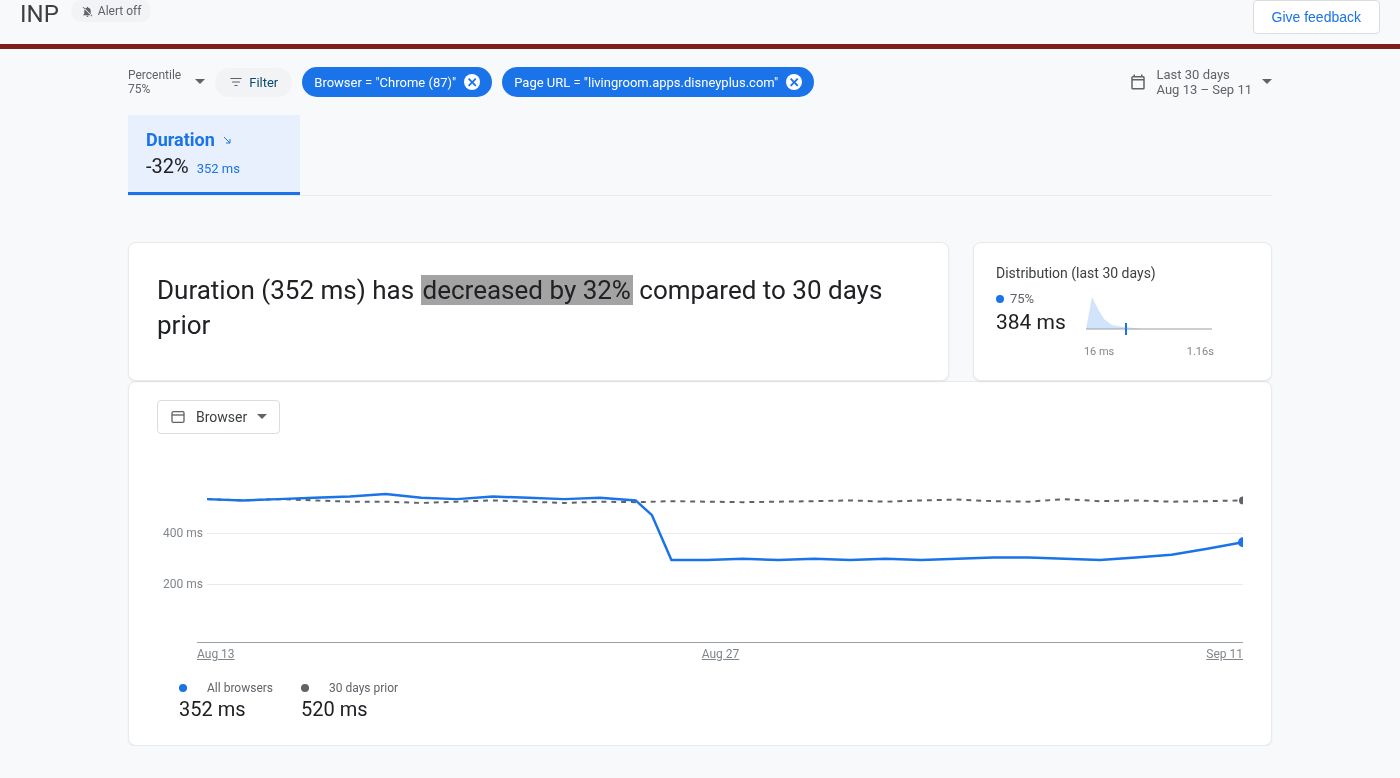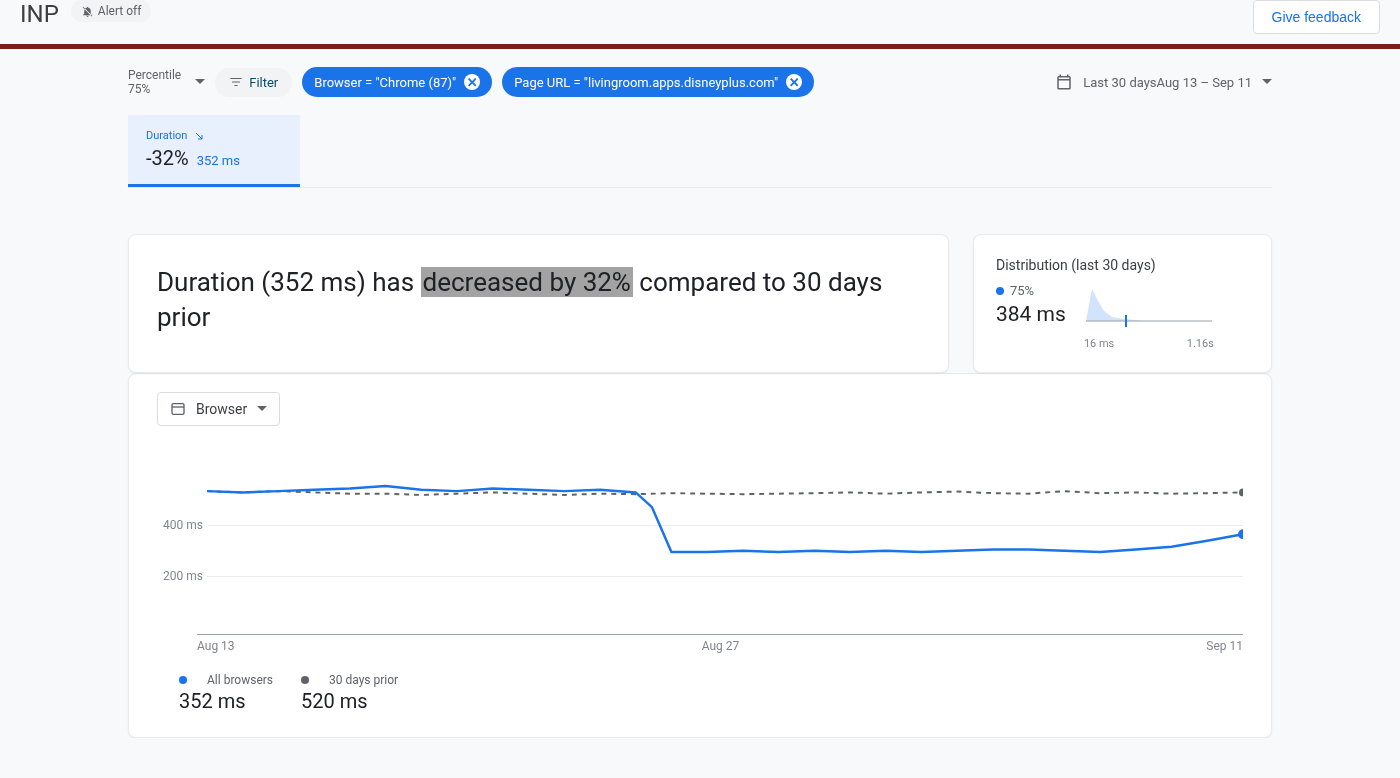--- a/index.html
+++ b/index.html
@@ -9,25 +9,25 @@
 .alert-chip { display: inline-flex; align-items: center; gap: 4px; background: #f1f3f4; border-radius: 12px; padding: 4px 10px; font-size: 12px; color: #5f6368; }
 .feedback-btn { margin-left: auto; padding: 8px 18px; border: 1px solid #dadce0; border-radius: 4px; background: #fff; color: #1a73e8; font-size: 14px; cursor: pointer; }
 .content { padding: 0 128px; }
 .filter-row { display: flex; align-items: center; padding: 18px 0; gap: 10px; }
 .percentile-sel { display: flex; flex-direction: column; font-size: 12px; color: #5f6368; position: relative; padding-right: 24px; }
 .percentile-sel .caret { position: absolute; right: 0; top: 50%; transform: translateY(-50%); }
 .filter-btn { display: inline-flex; align-items: center; gap: 6px; background: #f1f3f4; border-radius: 16px; padding: 7px 14px; font-size: 13px; color: #0c4a6e; cursor: pointer; }
 .filter-chip { display: inline-flex; align-items: center; gap: 8px; background: #1a73e8; color: #fff; border-radius: 16px; padding: 7px 12px; font-size: 13px; }
 .chip-close { width: 16px; height: 16px; border-radius: 50%; background: #fff; color: #1a73e8; display: inline-flex; align-items: center; justify-content: center; font-size: 13px; font-weight: bold; cursor: pointer; }
 .date-picker { margin-left: auto; display: flex; align-items: center; gap: 10px; font-size: 13px; color: #5f6368; cursor: pointer; }
-.date-picker .lines { display: flex; flex-direction: row; }
+.date-picker .lines { display: flex; flex-direction: column; }
 .date-picker .caret { color: #5f6368; }
 
 .tabcard { display: inline-block; background: #e8f0fe; padding: 14px 60px 14px 18px; border-bottom: 3px solid #1a73e8; }
-.tabcard .label { color: #1a73e8; font-size: 11px; display: flex; align-items: center; gap: 6px; }
+.tabcard .label { color: #1a73e8; font-size: 18px; display: flex; align-items: center; gap: 6px; font-weight: bold; }
 .tabcard .metric-row { display: flex; align-items: baseline; gap: 8px; margin-top: 4px; }
 .tabcard .delta { font-size: 20px; color: #202124; font-weight: 400; }
 .tabcard .ms { font-size: 13px; color: #1a73e8; }
 .tab-rail { height: 1px; background: #e8eaed; }
 
 .panel-row { display: flex; gap: 24px; margin-top: 46px; }
 .card { background: #fff; border: 1px solid #e8eaed; border-radius: 8px; box-shadow: 0 1px 2px rgba(60,64,67,.08); }
 .insight-card { flex: 1; padding: 30px 28px; }
 .insight-text { font-size: 26px; font-weight: 400; color: #202124; line-height: 1.35; }
 .insight-text .hl { background: #a3a3a3; padding: 0 2px; }
@@ -42,21 +42,21 @@
 .spark { width: 130px; }
 
 .section-title { color: #1a73e8; font-size: 14px; margin: 48px 0 14px 0; }
 .trend-card { padding: 18px 28px 24px 28px; }
 .browser-drop { display: inline-flex; align-items: center; gap: 10px; border: 1px solid #dadce0; border-radius: 4px; padding: 8px 12px; font-size: 14px; color: #3c4043; cursor: pointer; }
 
 .chart-wrap { position: relative; margin-top: 22px; }
 .ygrid { font-size: 12px; color: #80868b; }
 .yline { border-top: 1px solid #e8eaed; position: relative; }
 .ylabel { position: absolute; left: -50px; top: -8px; width: 46px; text-align: right; }
-.xaxis { display: flex; justify-content: space-between; font-size: 12px; color: #80868b; margin: 6px 0 0 40px; padding-top: 4px; }
+.xaxis { display: flex; justify-content: space-between; font-size: 12px; color: #80868b; margin: 6px 0 0 40px; padding-top: 4px; text-decoration: underline; }
 .xaxis { border-top: 1px solid #9aa0a6; }
 .plot { position: absolute; left: 40px; right: 0; top: 0; bottom: 0; }
 
 .legend { display: flex; gap: 28px; margin: 20px 0 0 22px; }
 .leg-col .leg-label { font-size: 12px; color: #5f6368; display: flex; align-items: center; gap: 20px; }
 .leg-col .leg-val { font-size: 20px; color: #202124; margin-top: 2px; }
 .dot-blue { width: 8px; height: 8px; border-radius: 50%; background: #1a73e8; display: inline-block; }
 .dot-grey { width: 8px; height: 8px; border-radius: 50%; background: #5f6368; display: inline-block; }
 
 .icon-svg { display: inline-block; }

